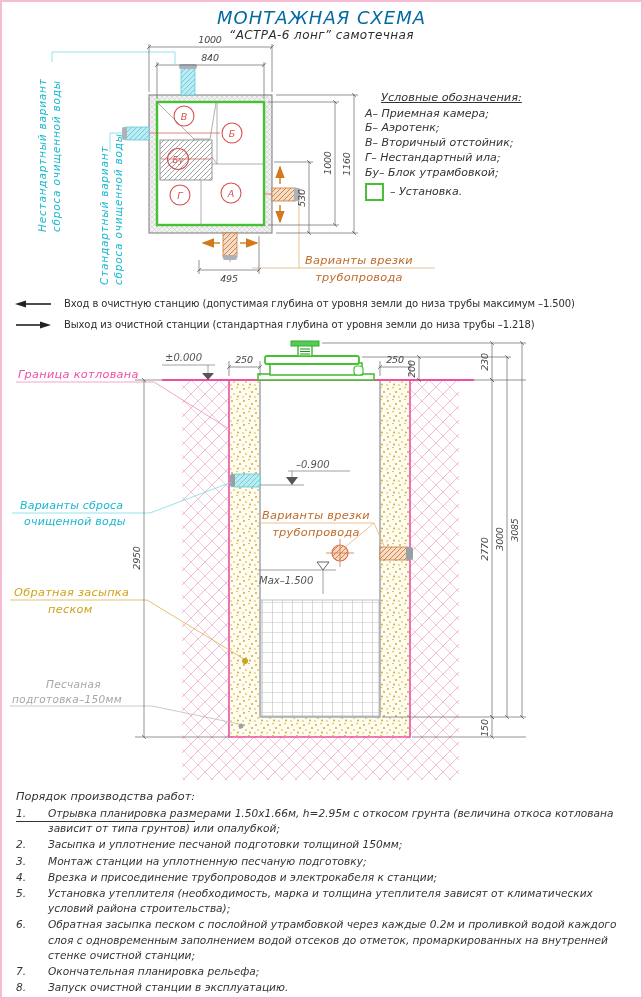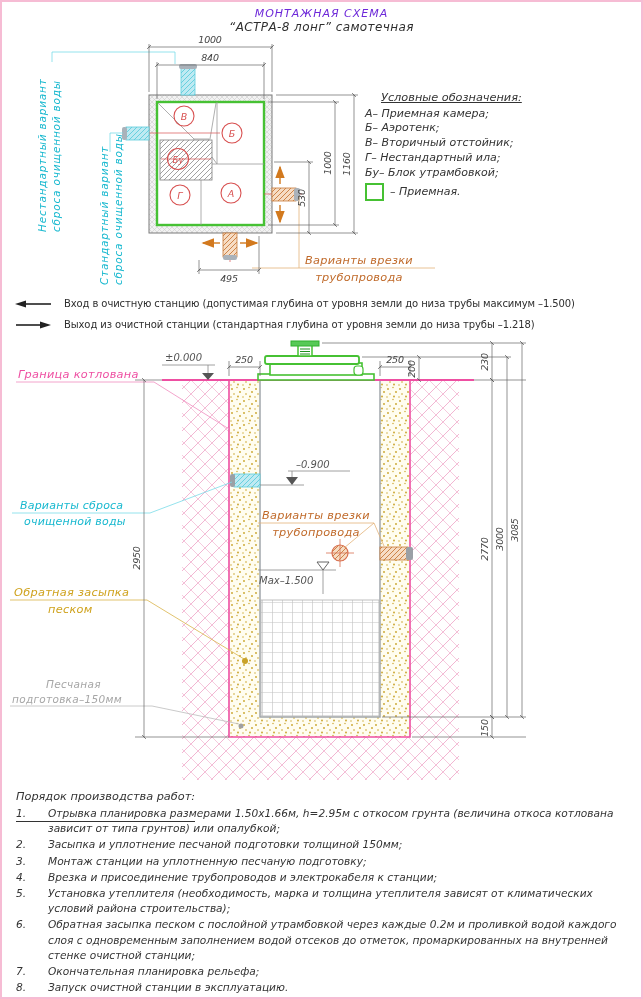--- a/index.html
+++ b/index.html
@@ -2,21 +2,21 @@
 <html><head>
 <meta charset="utf-8">
 <style>
   html,body{margin:0;padding:0;background:#fff;}
   .page{position:relative;width:643px;height:999px;background:#fff;box-sizing:border-box;
         border:2px solid #f6bcd4;overflow:hidden;
         font-family:"DejaVu Sans",sans-serif;color:#333;}
   .drawing{position:absolute;left:0;top:0;}
   
   .title{position:absolute;left:0;top:5px;width:100%;text-align:center;font-style:italic;}
-  .title .t1{font-size:11px;letter-spacing:1px;color:#6d28d9;}
+  .title .t1{font-size:18px;letter-spacing:1px;color:#0369a1;}
   .title .t2{font-size:12px;letter-spacing:.4px;color:#2e2e2e;}
   .legend{position:absolute;left:363px;top:89px;font-style:italic;font-size:11px;line-height:14.7px;color:#333;}
   .legend .lg-title{text-decoration:underline;font-size:11.3px;margin-bottom:1px;margin-left:16px;}
   .legend .neck-row{display:flex;align-items:center;margin-top:3px;}
   .legend .neck-box{width:15px;height:14px;border:2px solid #46c133;margin-right:6px;flex:0 0 auto;}
   .note{position:absolute;left:12px;display:flex;align-items:center;
         font-size:10px;letter-spacing:-.1px;white-space:nowrap;color:#2e2e2e;text-align:center;}
   .note svg{margin-right:10px;flex:0 0 auto;}
   .worklist{position:absolute;left:14px;top:788px;width:614px;font-style:italic;color:#333;}
   .worklist .wl-title{font-size:11.3px;margin-bottom:3px;}
@@ -314,33 +314,33 @@
     <text class="dim" transform="rotate(-90 486 547)" x="486" y="547" text-anchor="middle">2770</text>
     <text class="dim" transform="rotate(-90 501 537)" x="501" y="537" text-anchor="middle">3000</text>
     <text class="dim" transform="rotate(-90 516 528)" x="516" y="528" text-anchor="middle">3085</text>
     <text class="dim" transform="rotate(-90 486 726)" x="486" y="726" text-anchor="middle">150</text>
     <text class="dim" transform="rotate(-90 138 556)" x="138" y="556" text-anchor="middle">2950</text>
   </g>
 </svg>
 
 <div class="title">
   <div class="t1">МОНТАЖНАЯ СХЕМА</div>
-  <div class="t2">“АСТРА-8 лонг” самотечная</div>
+  <div class="t2">“АСТРА-6 лонг” самотечная</div>
 </div>
 
 <div class="legend">
   <div class="lg-title">Условные обозначения:</div>
   <div>А– Приемная камера;</div>
   <div>Б– Аэротенк;</div>
   <div>В– Вторичный отстойник;</div>
   <div>Г– Нестандартный ила;</div>
   <div>Бу– Блок утрамбовкой;</div>
   <div class="neck-row">
     <span class="neck-box"></span>
-    <span>– Приемная.</span>
+    <span>– Установка.</span>
   </div>
 </div>
 
 <div class="note" style="top:296px;">
   <svg width="40" height="10" viewBox="0 0 40 10">
     <path d="M1,5 L12,1.5 L12,8.5 Z" fill="#222"></path>
         <line x1="11" y1="5" x2="37" y2="5" stroke="#222" stroke-width="1.6"></line>
   </svg>
   <span>Вход в очистную станцию (допустимая глубина от уровня земли до низа трубы максимум –1.500)</span>
 </div>

